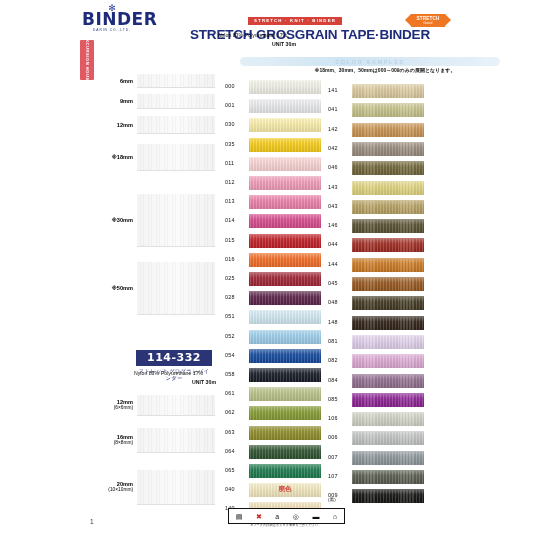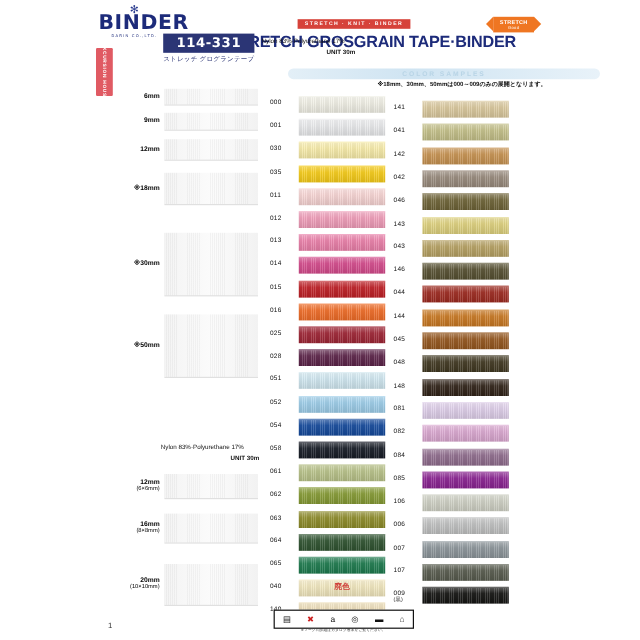--- a/index.html
+++ b/index.html
@@ -114,24 +114,20 @@
     <div class="body"></div>
     <div class="arrR"></div>
     <div class="t1">STRETCH</div>
     <div class="t2">Good</div>
   </div>
 
   <div class="vtab">
     <span>EXCURSION HOUSE</span>
   </div>
 
-  <div class="plate" style="left:136px;top:28px;width:76px;">
-    <div class="bar">114-331</div>
-    <div class="jp">ストレッチ グログランテープ</div>
-  </div>
   <div class="specs" style="left:218px;top:32px;width:78px;">
     <div class="comp">Nylon 83%·Polyurethane 17%</div>
     <div class="unit">UNIT 30m</div>
   </div>
 
   <div class="csbanner">
     <span>COLOR SAMPLES</span>
   </div>
   <div class="csnote">※18mm、30mm、50mmは000～009のみの展開となります。</div>
 
@@ -143,20 +139,24 @@
       <div class="wlabel" style="left: 95px; width: 38px; top: 121.5px;">12mm</div>
       <div class="wsample" style="left: 137px; top: 116px; width: 78px; height: 17px;"></div>
       <div class="wlabel" style="left: 95px; width: 38px; top: 154px;">※18mm</div>
       <div class="wsample" style="left: 137px; top: 144px; width: 78px; height: 26px;"></div>
       <div class="wlabel" style="left: 95px; width: 38px; top: 217px;">※30mm</div>
       <div class="wsample" style="left: 137px; top: 194px; width: 78px; height: 52px;"></div>
       <div class="wlabel" style="left: 95px; width: 38px; top: 285px;">※50mm</div>
       <div class="wsample" style="left: 137px; top: 262px; width: 78px; height: 52px;"></div>
     </div>
 
+  <div class="plate" style="left:136px;top:350px;width:76px;">
+    <div class="bar">114-332</div>
+    <div class="jp">ストレッチ グログランバインダー</div>
+  </div>
   <div class="specs" style="left:134px;top:370px;width:82px;">
     <div class="comp">Nylon 83%·Polyurethane 17%</div>
     <div class="unit">UNIT 30m</div>
   </div>
 
   <div id="widths332">
       <div class="wlabel" style="left: 85px; width: 48px; top: 399px;">12mm<span class="sub">(6×6mm)</span></div>
       <div class="wsample" style="left: 137px; top: 395px; width: 78px; height: 20px;"></div>
       <div class="wlabel" style="left: 85px; width: 48px; top: 434px;">16mm<span class="sub">(8×8mm)</span></div>
       <div class="wsample" style="left: 137px; top: 428px; width: 78px; height: 24px;"></div>

